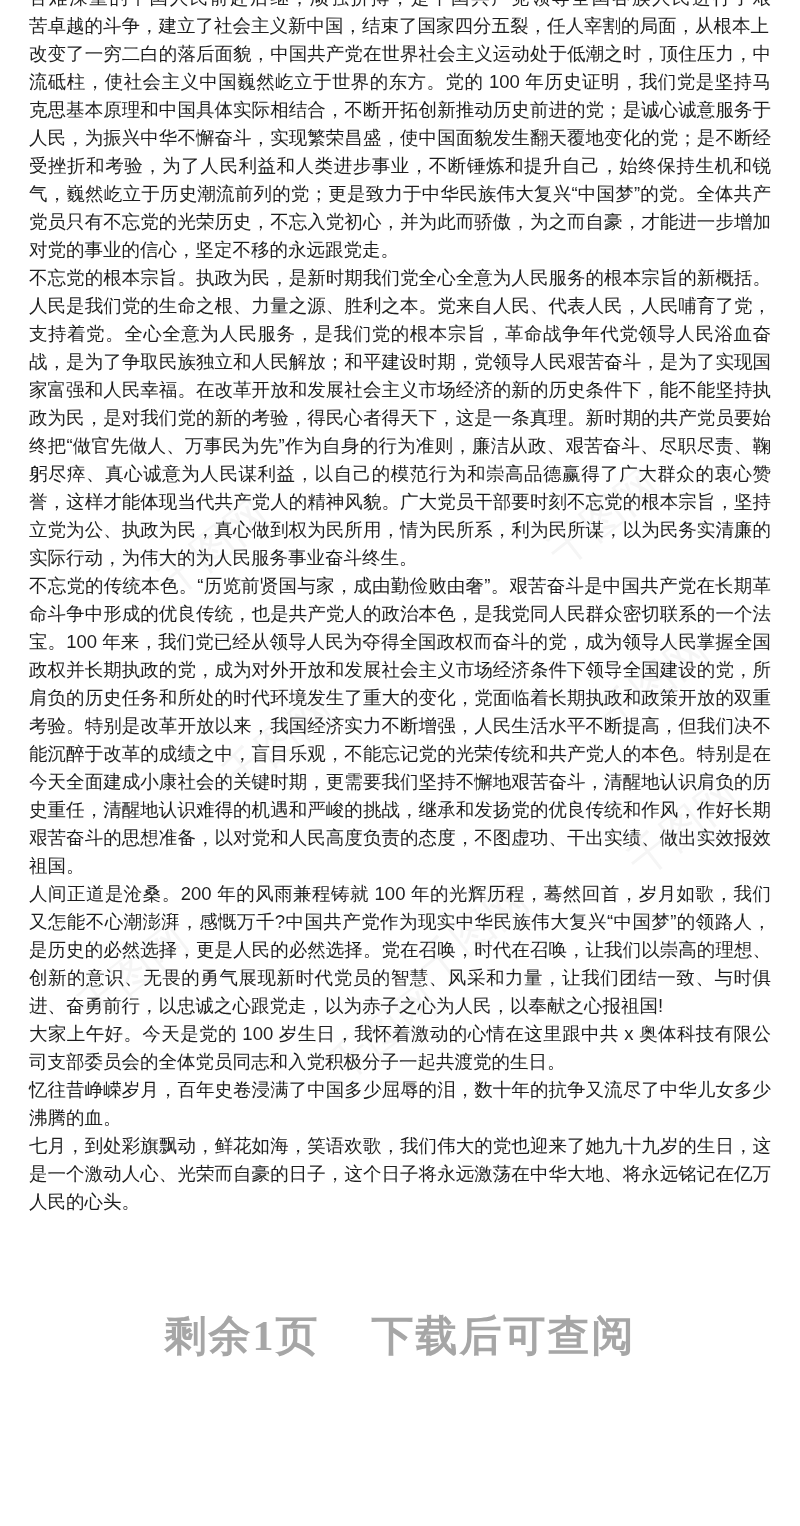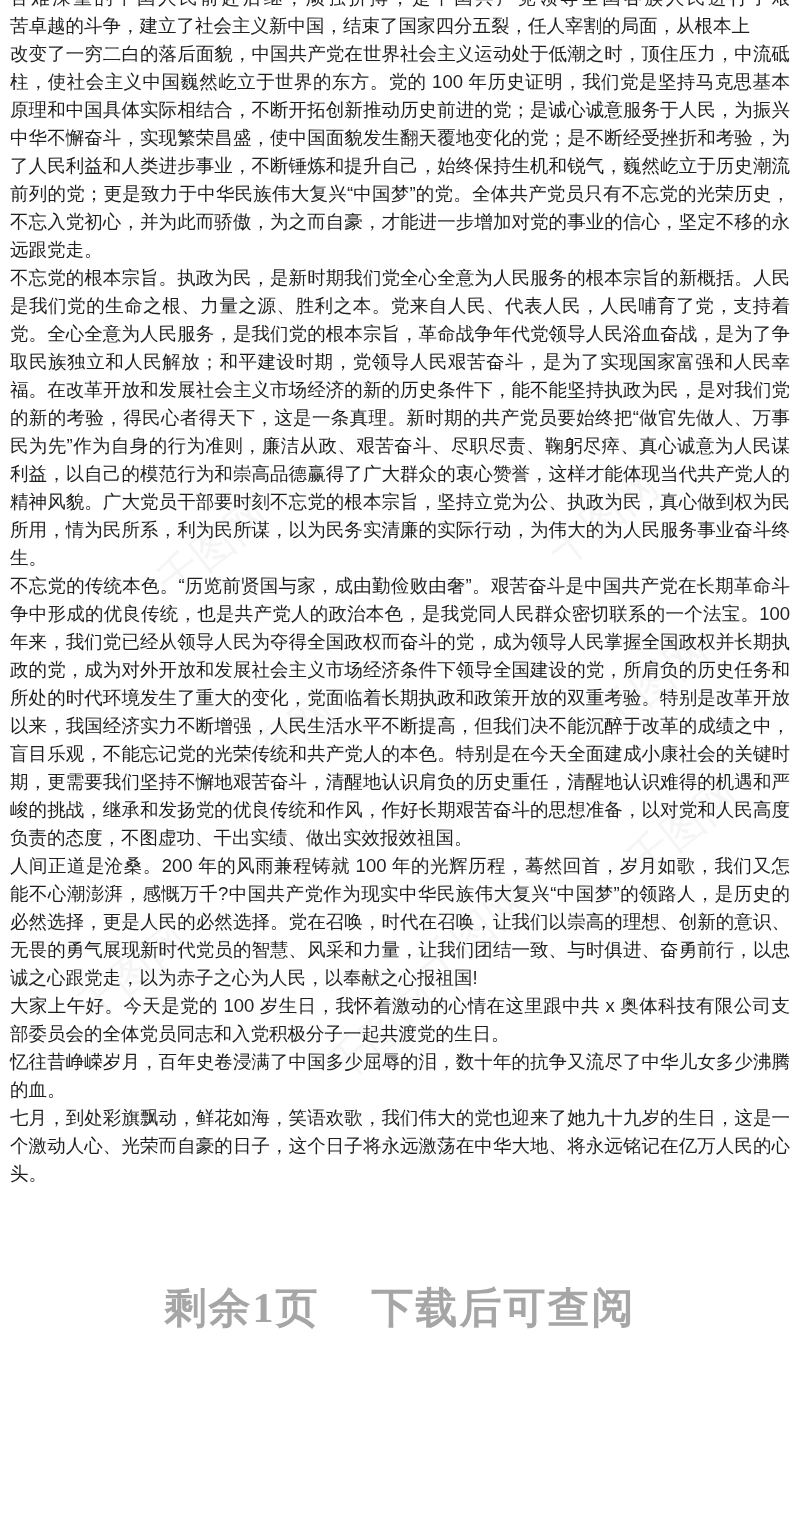--- a/index.html
+++ b/index.html
@@ -7,21 +7,21 @@
     width: 800px;
     height: 1526px;
     background: #ffffff;
     position: relative;
     overflow: hidden;
     font-family: "Liberation Sans", "DejaVu Sans", sans-serif;
     color: #1e1e1e;
   }
   .doc {
     position: relative;
-    padding: 0 10px;
+    padding: 0 29px;
     font-size: 18.5px;
     line-height: 28px;
     text-align: justify;
     z-index: 2;
   }
   .doc p { margin: 0; }
   
   .clip {
     height: 12px;
     overflow: hidden;

